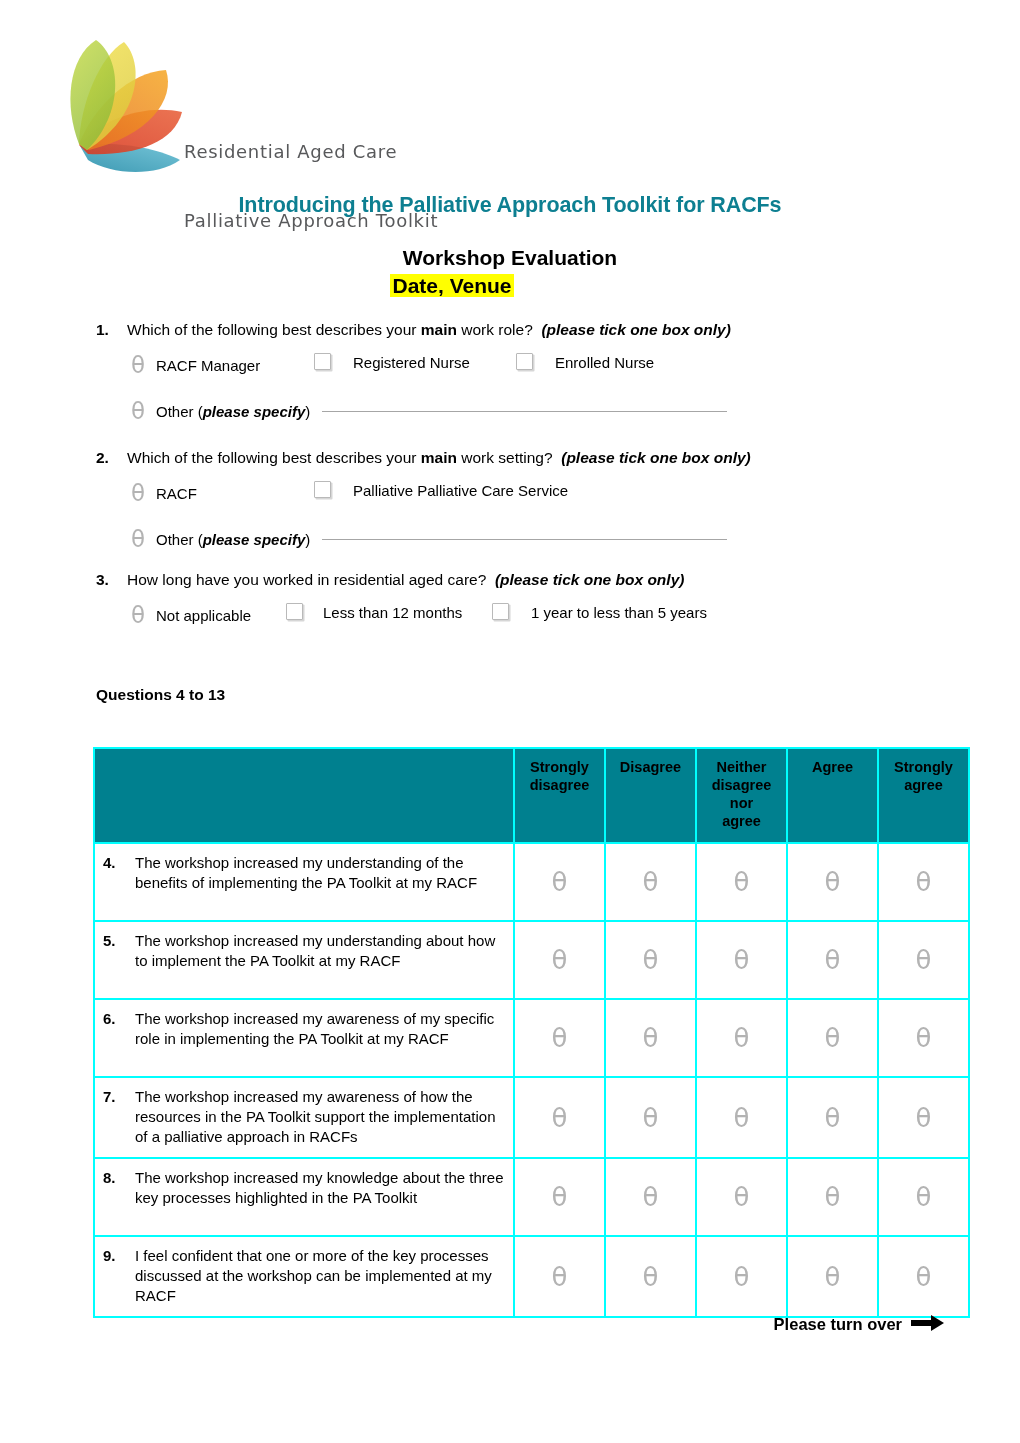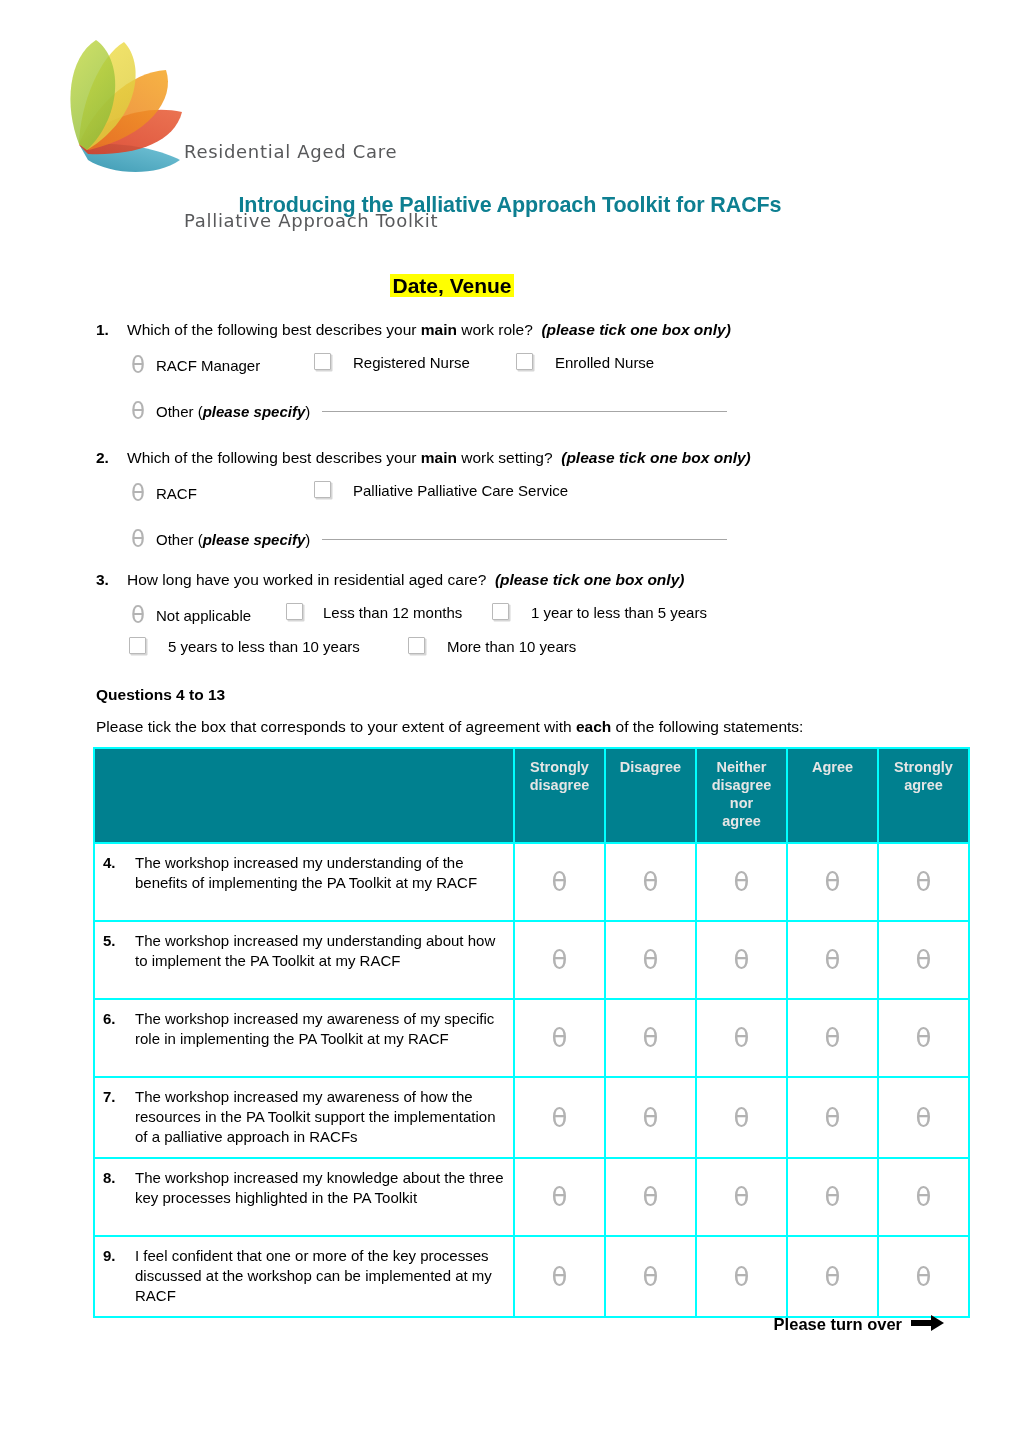--- a/index.html
+++ b/index.html
@@ -183,21 +183,21 @@
     table-layout: fixed;
   }
   .eval-table th,
   .eval-table td {
     border: 2px solid #00ffff;
     padding: 0;
     vertical-align: top;
   }
   .eval-table thead th {
     background: #00808f;
-    color: #e5e5e5;
+    color: #000000;
     font-size: 14.5px;
     font-weight: bold;
     line-height: 18px;
     text-align: center;
     padding: 9px 4px 12px 4px;
     vertical-align: top;
   }
   .eval-table thead th.th-blank {
     text-align: left;
   }
@@ -291,20 +291,21 @@
         <path d="M17 112 C 2 74, 6 26, 34 8 C 60 26, 62 82, 25 118 Z" fill="url(#gGreen)" opacity="0.80"></path>
       </svg>
     </div>
     <div class="logo-text">
       <span class="logo-text-line">Residential Aged Care</span>
       <span class="logo-text-line">Palliative Approach Toolkit</span>
     </div>
   </div>
 
   <div class="title-main">Introducing the Palliative Approach Toolkit for RACFs</div>
+  <div class="title-sub">Workshop Evaluation</div>
   <div class="title-venue">
     <span class="hl">Date, Venue</span>
   </div>
 
   <div class="q-block" style="top:320px;">
     <div class="q-line">
       <span class="q-num">1.</span>
       <span class="q-text"><span>Which of the following best describes your </span><b>main</b><span> work role?</span>&nbsp; <span class="hint">(please tick one box only)</span></span>
     </div>
     <div class="opts" style="margin-top:14px;">
@@ -362,34 +363,23 @@
       </div>
       <div class="opt" style="left:190px;">
         <span class="cb-square"></span>
         <span class="opt-label" style="margin-left:20px;">Less than 12 months</span>
       </div>
       <div class="opt" style="left:396px;align-items:center;">
         <span class="cb-square"></span>
         <span class="opt-label" style="margin-left:22px;">1 year to less than 5 years</span>
       </div>
     </div>
-    <div class="opts" style="margin-top:8px;">
-      <div class="opt" style="left:33px;">
-        <span class="cb-square"></span>
-        <span class="opt-label" style="margin-left:22px;">5 years to less than 10 years</span>
-      </div>
-      <div class="opt" style="left:312px;">
-        <span class="cb-square"></span>
-        <span class="opt-label" style="margin-left:22px;">More than 10 years</span>
-      </div>
-    </div>
   </div>
 
   <div class="section-head" style="top:686px;">Questions 4 to 13</div>
-  <div class="section-intro" style="top:718px;"><span>Please tick the box that corresponds to your extent of agreement with </span><b>each</b><span> of the following statements:</span></div>
 
   <table class="eval-table">
     <colgroup>
       <col class="c-stmt">
       <col class="c-opt">
       <col class="c-opt">
       <col class="c-opt">
       <col class="c-opt">
       <col class="c-opt">
     </colgroup>

